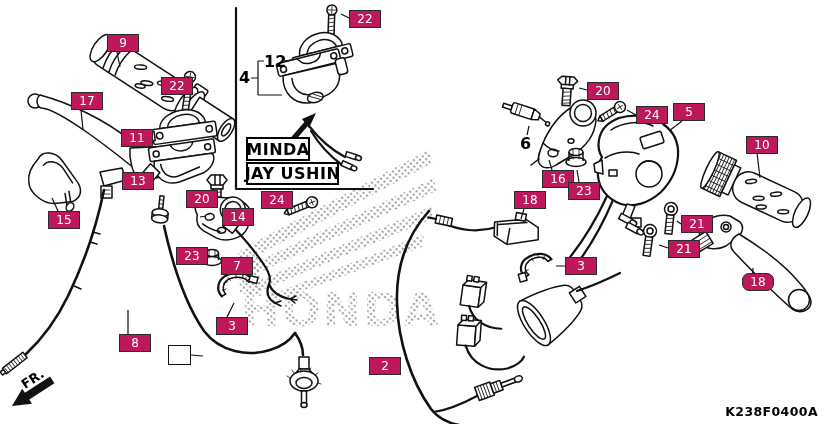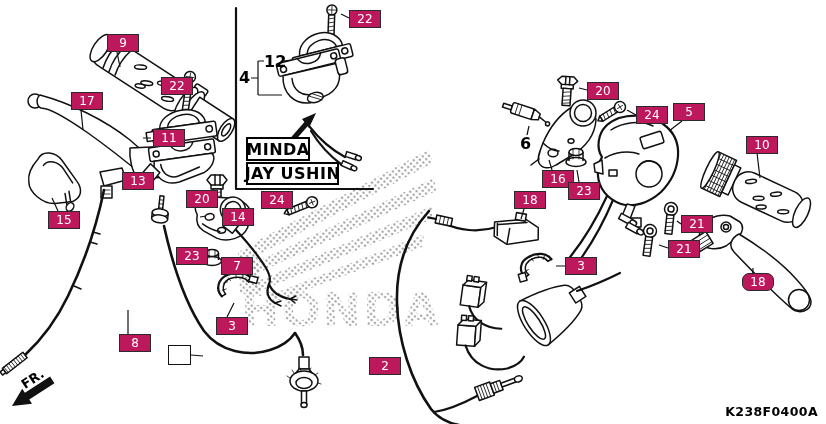--- a/index.html
+++ b/index.html
@@ -397,21 +397,21 @@
     <polygon class="fb" points="0,0 18,-9 18,-4 48,-4 48,4 18,4 18,9"></polygon>
     <text class="frt" x="20" y="-7">FR.</text>
   </g>
 </svg>
 
 <div>
       <div class="plabel" style="left: 107px; top: 34px;">9</div>
       <div class="plabel" style="left: 349px; top: 10px;">22</div>
       <div class="plabel" style="left: 161px; top: 77px;">22</div>
       <div class="plabel" style="left: 71px; top: 92px;">17</div>
-      <div class="plabel" style="left: 121px; top: 129px; margin-left: 32px;">11</div>
+      <div class="plabel" style="left: 121px; top: 129px;">11</div>
       <div class="plabel" style="left: 122px; top: 172px;">13</div>
       <div class="plabel" style="left: 186px; top: 190px;">20</div>
       <div class="plabel" style="left: 178px; top: 208px; margin-left: 44px;">14</div>
       <div class="plabel" style="left: 261px; top: 191px;">24</div>
       <div class="plabel" style="left: 176px; top: 247px;">23</div>
       <div class="plabel" style="left: 221px; top: 257px;">7</div>
       <div class="plabel" style="left: 216px; top: 317px;">3</div>
       <div class="plabel" style="left: 119px; top: 334px;">8</div>
       <div class="plabel" style="left: 48px; top: 211px;">15</div>
       <div class="plabel" style="left: 369px; top: 357px;">2</div>

